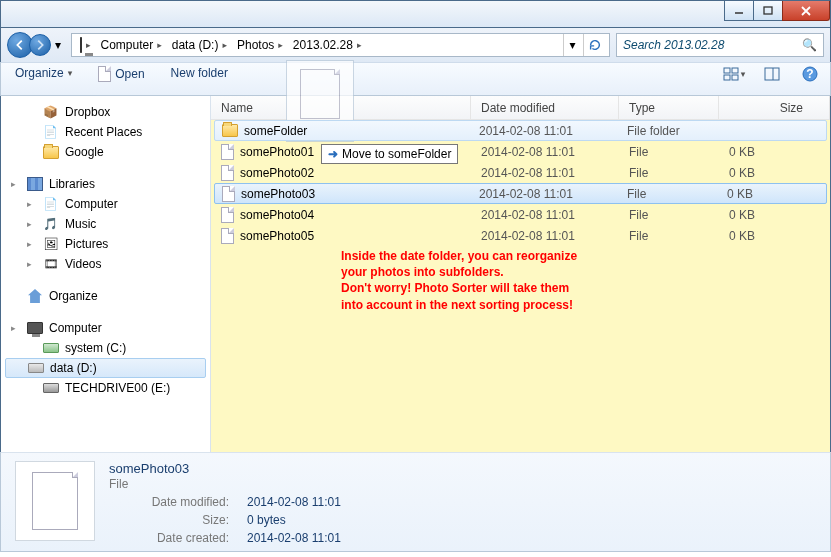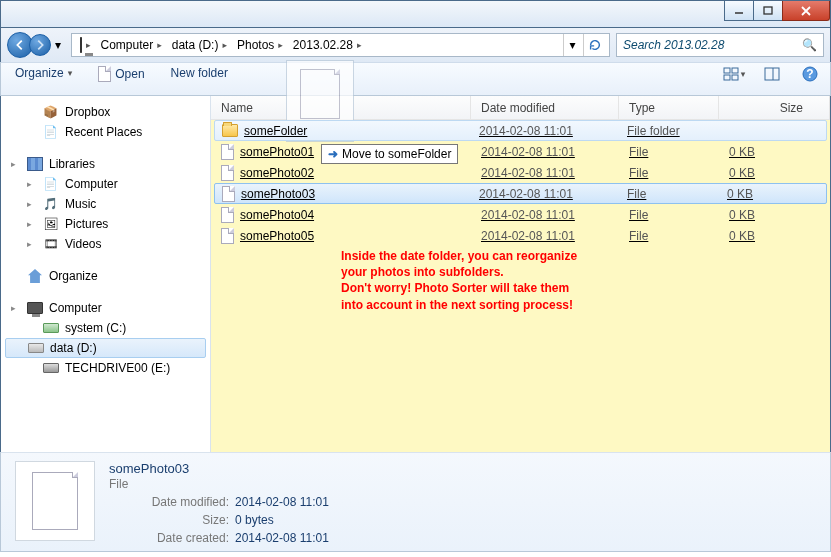--- a/index.html
+++ b/index.html
@@ -40,41 +40,41 @@
 .tree-item.lvl0 { padding-left:10px; font-weight:normal;}
 .tree-item.sel { background:linear-gradient(#eaf3fc,#d6e8fa); border:1px solid #a8cef0; border-radius:2px; margin:0 4px; padding-left:22px;}
 .tree-item .ticon { width:16px; height:16px; display:flex; align-items:center; justify-content:center;}
 .tree-gap { height:12px; }
 .expander { width:10px; color:#888; font-size:9px;}
 
 .filearea { flex:1; position:relative; background:#fef9c3; }
 .cols { display:flex; height:24px; border-bottom:1px solid #e5e5e5; background:linear-gradient(#fdfdfd,#f2f4f7);}
 .col { padding:4px 10px; border-right:1px solid #e5e5e5; color:#444; display:flex; align-items:center;}
 .col.name{width:260px;} .col.date{width:148px;} .col.type{width:100px;} .col.size{flex:1; justify-content:flex-end; padding-right:26px;}
-.row { display:flex; height:21px; align-items:center;text-decoration:underline;}
+.row { display:flex; height:21px; align-items:center;}
 .row.sel { background:linear-gradient(#eaf3fc,#cfe5fb); border:1px solid #8ec1ef; border-radius:2px; margin:0 3px;}
 .row.hov { background:linear-gradient(#f2f8fe,#e4f0fc); border:1px solid #bdd9f2; border-radius:2px; margin:0 3px;}
 .cell { padding:0 10px; display:flex; align-items:center; gap:6px;}
 .cell.name{width:260px;} .cell.date{width:148px; color:#555;} .cell.type{width:100px; color:#555;} .cell.size{flex:1; justify-content:flex-start; color:#555; padding-right:26px;}
 .row.sel .cell.name, .row.hov .cell.name { width:257px; }
 .row.sel .cell, .row.hov .cell { padding-left:7px;}
 
 .dragghost { position:absolute; left:75px; top:-36px; width:68px; height:82px; background:#fff; border:1px solid #b8c8d8; opacity:0.7; display:flex; align-items:flex-start; justify-content:center; padding-top:8px;}
 .tooltip { position:absolute; left:110px; top:24px; background:#fff; border:1px solid #777; padding:2px 6px; display:flex; align-items:center; gap:4px; z-index:5; font-size:11px;}
 .tooltip .arrow { color:#2a6ebc; font-weight:bold;}
 
 .annotation { position:absolute; left:130px; top:152px; right:20px; color:#ff0000; font-size:18px; font-weight:bold; line-height:1.35; font-family:Arial,sans-serif;}
 
 
 .details { height:100px; border:1px solid #b8c8d8; border-top:1px solid #d9e3ee; background:linear-gradient(#f4f8fd,#eaf2fb); display:flex; padding:8px 14px; gap:14px;}
 .details .thumb { width:80px; height:80px; background:#fff; border:1px solid #d0d8e0; display:flex; align-items:center; justify-content:center;}
 .details .info { display:flex; flex-direction:column; gap:1px;}
 .details .fname { font-size:13px; color:#1a3e6e;}
 .details .ftype { color:#777;}
-.details .kv { display:flex; gap:6px; margin-top:3px;}
+.details .kv { display:flex; gap:18px; margin-top:3px;}
 .details .k { color:#777; min-width:120px; text-align:right;}
 .details .v { color:#1a3e6e;}
 
 
 .ic-folder { width:16px; height:13px; background:linear-gradient(#ffe9a8,#f7c64b); border:1px solid #d4a030; border-radius:1px; position:relative;}
 .ic-folder::before{content:"";position:absolute;top:-3px;left:0;width:7px;height:3px;background:#f7d77a;border:1px solid #d4a030;border-bottom:none;border-radius:1px 1px 0 0;}
 .ic-file { width:13px; height:16px; background:#fff; border:1px solid #aab; position:relative;}
 .ic-file::before{content:"";position:absolute;top:-1px;right:-1px;width:5px;height:5px;background:linear-gradient(135deg,#fff 48%, #ccd 52%);border-left:1px solid #aab;border-bottom:1px solid #aab;}
 .ic-lib { width:16px; height:14px; background:linear-gradient(90deg,#5b8bd0 0 25%, #7aa8e0 25% 50%, #5b8bd0 50% 75%, #7aa8e0 75%); border:1px solid #3a5a8a;}
 .ic-comp { width:16px; height:12px; background:#555; border:1px solid #333; border-radius:1px; position:relative;}
@@ -198,20 +198,27 @@
     <div class="tree-item">
         <span class="expander"></span>
         <span class="ticon">📦</span>
         <span>Dropbox</span>
       </div>
     <div class="tree-item">
         <span class="expander"></span>
         <span class="ticon">📄</span>
         <span>Recent Places</span>
       </div>
+    <div class="tree-item">
+        <span class="expander"></span>
+        <span class="ticon">
+          <span class="ic-folder"></span>
+        </span>
+        <span>Google</span>
+      </div>
     <div class="tree-gap"></div>
     <div class="tree-item lvl0">
         <span class="expander">▸</span>
         <span class="ticon">
           <span class="ic-lib"></span>
         </span>
         <span>Libraries</span>
       </div>
     <div class="tree-item">
         <span class="expander">▸</span>

